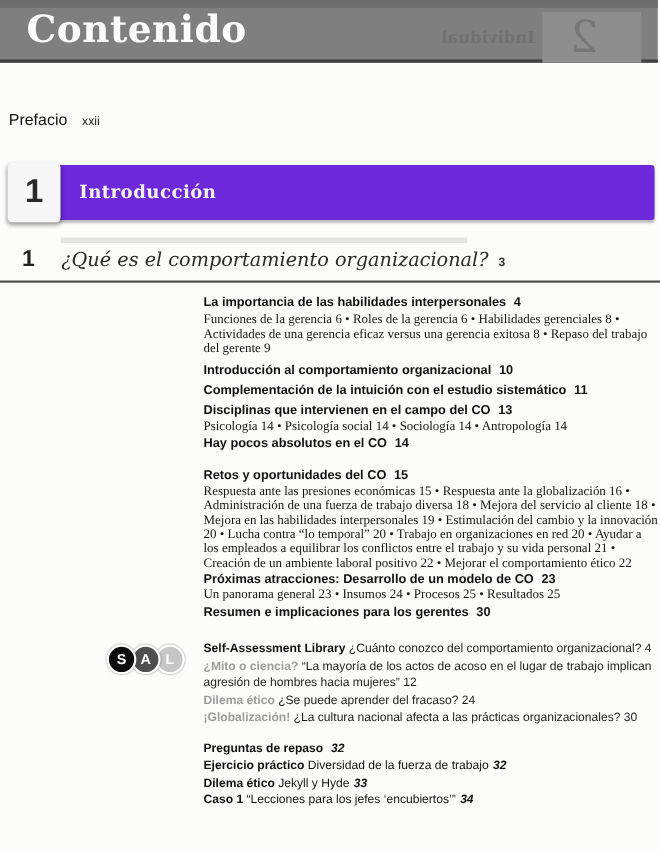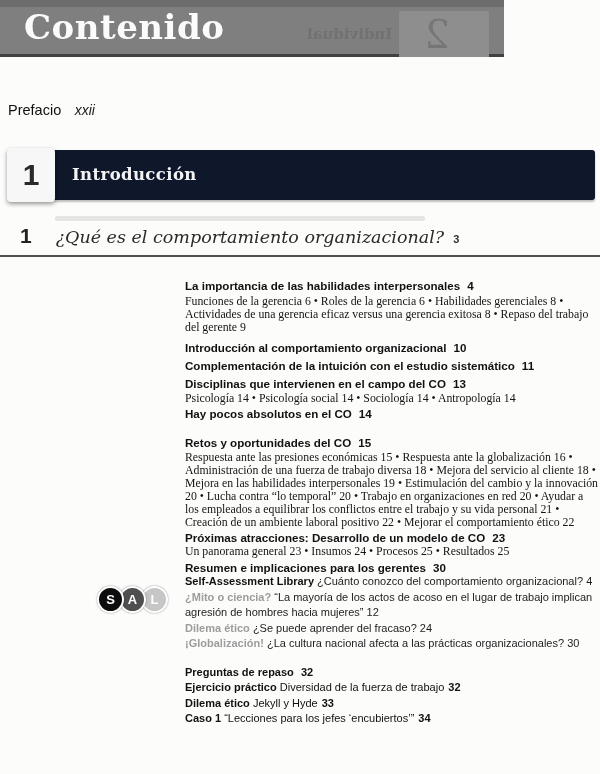--- a/index.html
+++ b/index.html
@@ -7,21 +7,21 @@
   body {
     position: relative;
     background: #fcfcfb;
     font-family: "Liberation Sans", sans-serif;
     color: #1c1c1c;
     overflow: hidden;
   }
 
   
   .banner {
-    position: absolute; top: 0; left: 0; width: 504px; height: 57px;
+    position: absolute; top: 0; left: 0; width: 598px; height: 57px;
     background: #7f7f7f;
     border-bottom: 3px solid #414141;
   }
   .banner::before {
     content: ""; position: absolute; top: 0; left: 0; right: 0; height: 7px;
     background: #6d6d6d;
   }
   .banner-title {
     position: absolute; left: 24px; top: 7px;
     font-family: "DejaVu Serif", serif;
@@ -42,27 +42,27 @@
   .bleed-label {
     position: absolute; right: 112px; top: 25px;
     transform: scaleX(-1);
     font-family: "DejaVu Serif", serif; font-weight: bold;
     font-size: 15px; color: #6f6f6f; opacity: 0.85;
   }
 
   
   .prefacio { position: absolute; left: 8px; top: 101px; }
   .prefacio .lbl { font-weight: normal; font-size: 14.5px; color: #111; }
-  .prefacio .pg  { font-size: 14px; color: #222; margin-left: 9px; font-style: italic; }
+  .prefacio .pg  { font-size: 11px; color: #222; margin-left: 9px; }
 
   
   .part { position: absolute; top: 148px; left: 0; width: 600px; height: 54px; }
   .part-bar {
     position: absolute; left: 54px; right: 5px; top: 2px; bottom: 2px;
-    background: #0f172a; border-radius: 0 3px 3px 0;
+    background: #6d28d9; border-radius: 0 3px 3px 0;
     box-shadow: 0 2px 2px rgba(0,0,0,0.25);
   }
   .part-title {
     position: absolute; left: 18px; top: 0; height: 50px; line-height: 50px;
     font-family: "DejaVu Serif", serif; font-weight: bold;
     font-size: 16.5px; color: #f4f4f4; letter-spacing: 0.4px;
   }
   .part-numbox {
     position: absolute; left: 7px; top: 0; width: 48px; height: 54px;
     background: #f7f7f7; border-radius: 4px; z-index: 2;
@@ -89,28 +89,28 @@
   
   .col { position: absolute; left: 185px; top: 263px; width: 414px; }
 
   .t-head { font-weight: bold; font-size: 11.6px; line-height: 13px; color: #111; }
   .t-head .pg { margin-left: 7px; }
   .t-sub {
     font-family: "Liberation Serif", serif;
     font-size: 11.8px; line-height: 13px; color: #141414;
   }
 
-  .features { margin-top: 0; font-size: 11px; line-height: 15.5px; color: #1d1d1d; }
+  .features { margin-top: 20px; font-size: 11px; line-height: 15.5px; color: #1d1d1d; }
   .f-label { font-weight: bold; color: #111; }
   .f-label.gray { color: #9c9c9c; }
   .f-page { }
 
   .endm { margin-top: 13px; font-size: 11px; line-height: 15.5px; color: #111; }
   .e-label { font-weight: bold; text-align: center; }
-  .e-page { font-weight: bold; margin-left: 4px; }
+  .e-page { font-weight: bold; margin-left: 4px; font-style: italic; }
 
   
   .sal { position: absolute; left: 97px; top: 586px; display: flex; }
   .sal .c {
     width: 27px; height: 27px; border-radius: 50%;
     border: 2px solid #fff;
     box-shadow: 0 0 2px rgba(0,0,0,0.45);
     display: flex; align-items: center; justify-content: center;
     font-weight: bold; font-size: 13px; color: #fff;
   }
@@ -152,21 +152,21 @@
 <div class="rule"></div>
 
 <div class="sal">
   <span class="c c-s">S</span>
   <span class="c c-a">A</span>
   <span class="c c-l">L</span>
 </div>
 
 <div class="col">
 
-  <div class="t-head" style="margin-top:16px"><span>La importancia de las habilidades interpersonales</span><span class="pg">4</span></div>
+  <div class="t-head" style="margin-top:5px"><span>La importancia de las habilidades interpersonales</span><span class="pg">4</span></div>
   <div class="t-sub" style="margin-top:3px">Funciones de la gerencia 6 • Roles de la gerencia 6 • Habilidades gerenciales 8 • Actividades de una gerencia eficaz versus una gerencia exitosa 8 • Repaso del trabajo del gerente 9</div>
   <div class="t-head" style="margin-top:7px"><span>Introducción al comportamiento organizacional</span><span class="pg">10</span></div>
   <div class="t-head" style="margin-top:5px"><span>Complementación de la intuición con el estudio sistemático</span><span class="pg">11</span></div>
   <div class="t-head" style="margin-top:5px"><span>Disciplinas que intervienen en el campo del CO</span><span class="pg">13</span></div>
   <div class="t-sub" style="margin-top:2px">Psicología 14 • Psicología social 14 • Sociología 14 • Antropología 14</div>
   <div class="t-head" style="margin-top:2px"><span>Hay pocos absolutos en el CO</span><span class="pg">14</span></div>
   <div class="t-head" style="margin-top:16px"><span>Retos y oportunidades del CO</span><span class="pg">15</span></div>
   <div class="t-sub" style="margin-top:2px">Respuesta ante las presiones económicas 15 • Respuesta ante la globalización 16 • Administración de una fuerza de trabajo diversa 18 • Mejora del servicio al cliente 18 • Mejora en las habilidades interpersonales 19 • Estimulación del cambio y la innovación 20 • Lucha contra “lo temporal” 20 • Trabajo en organizaciones en red 20 • Ayudar a los empleados a equilibrar los conflictos entre el trabajo y su vida personal 21 • Creación de un ambiente laboral positivo 22 • Mejorar el comportamiento ético 22</div>
   <div class="t-head" style="margin-top:2px"><span>Próximas atracciones: Desarrollo de un modelo de CO</span><span class="pg">23</span></div>
   <div class="t-sub" style="margin-top:1px">Un panorama general 23 • Insumos 24 • Procesos 25 • Resultados 25</div>

